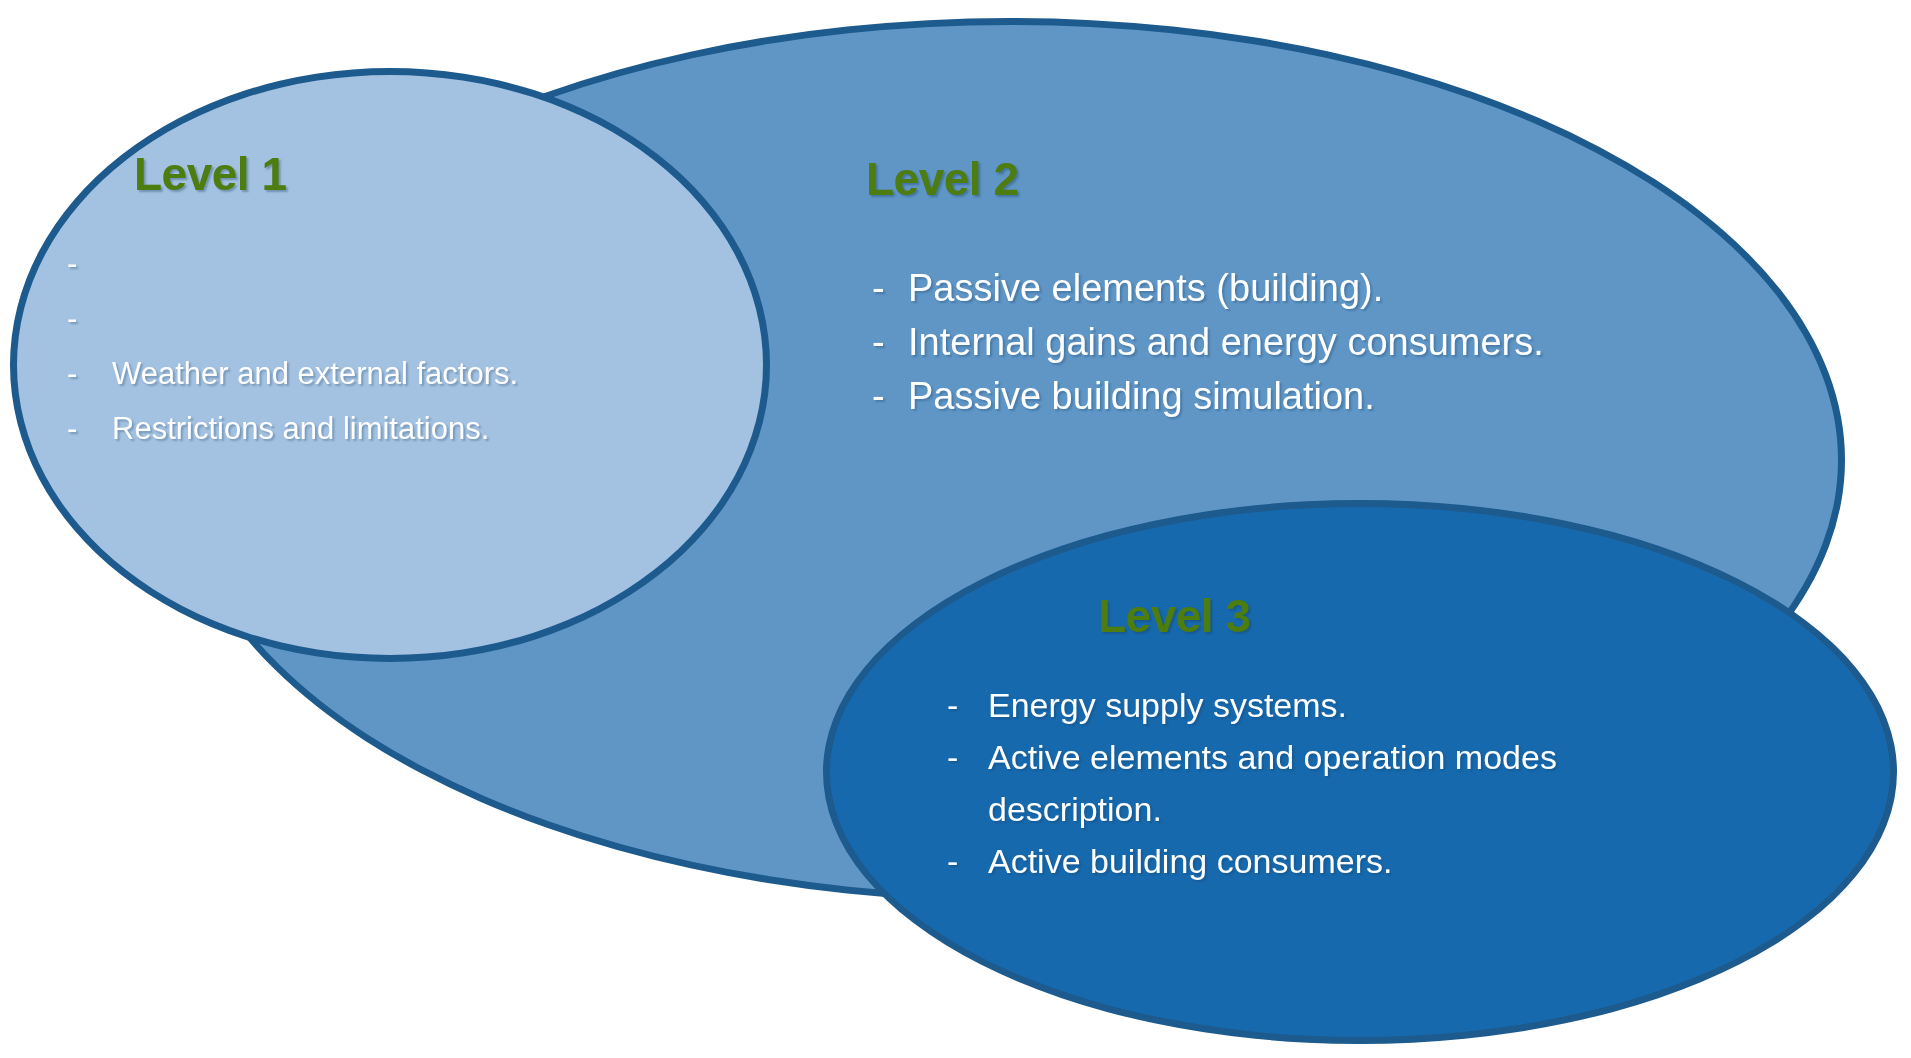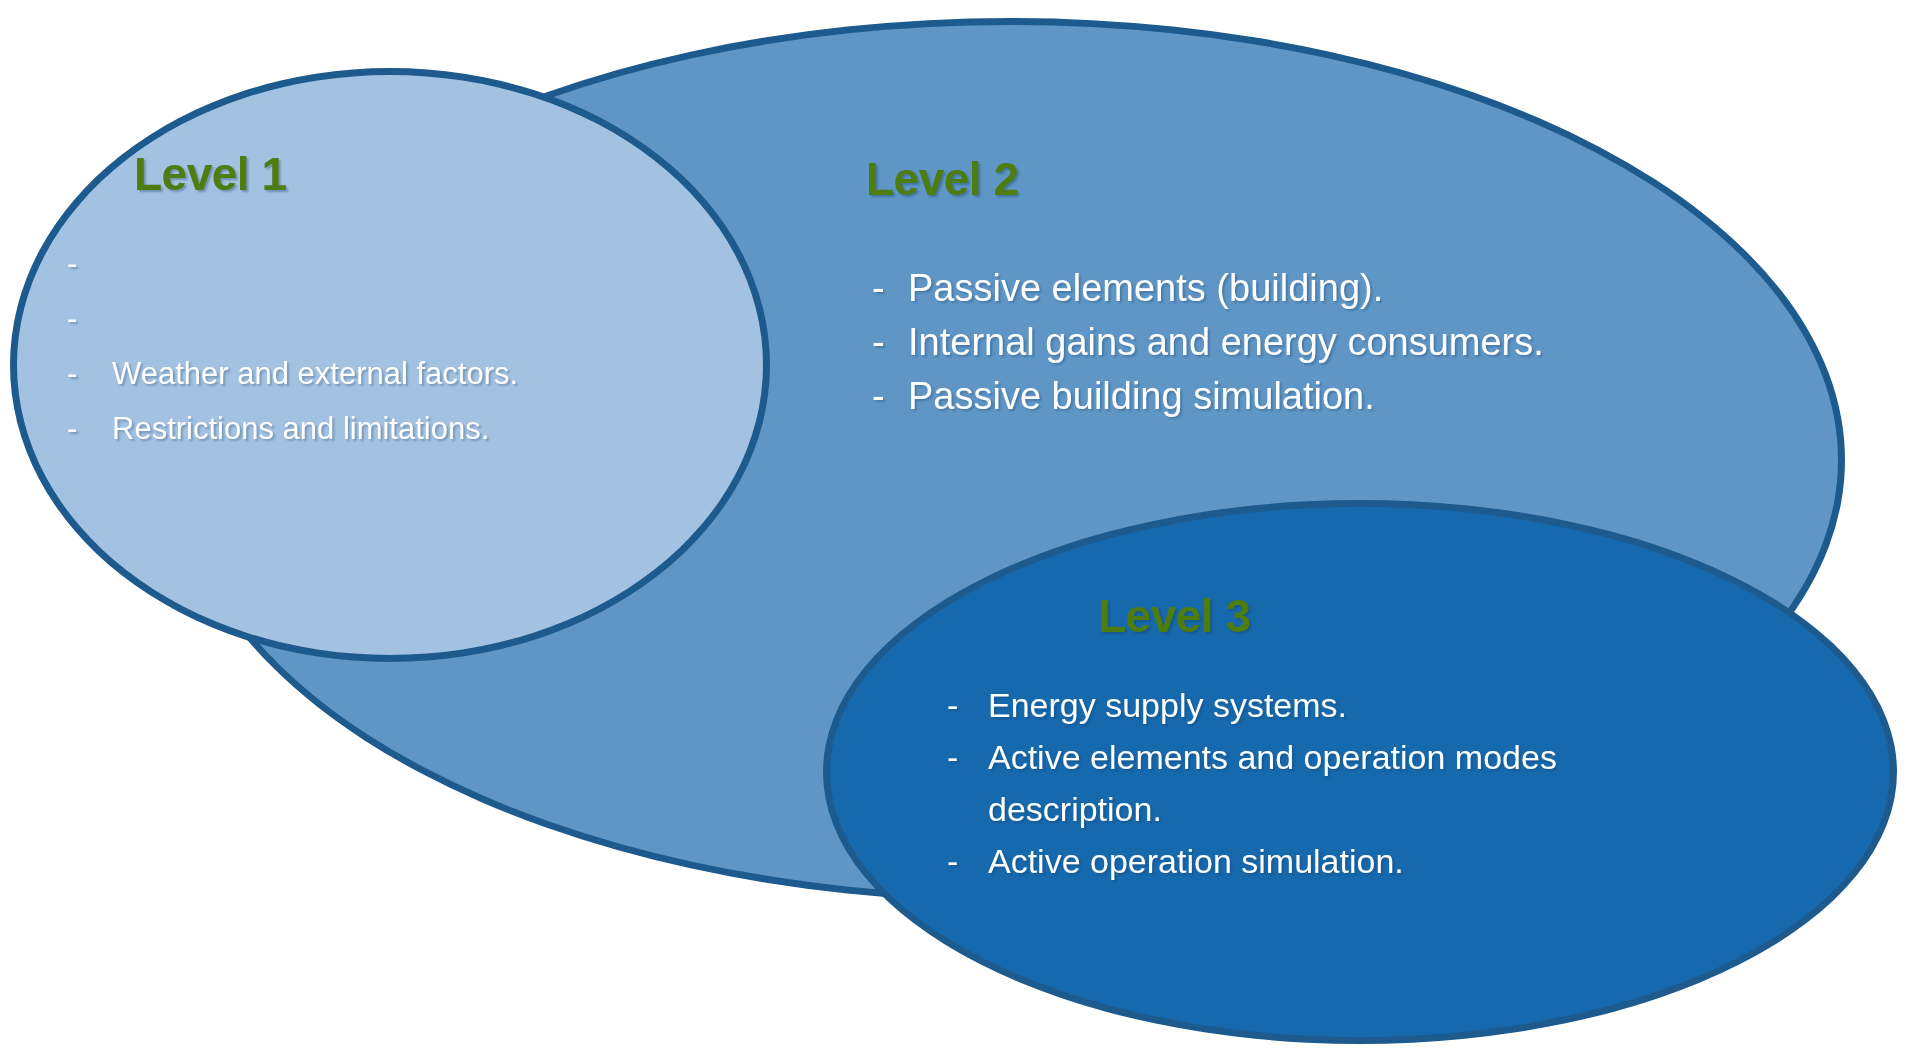--- a/index.html
+++ b/index.html
@@ -116,17 +116,17 @@
     <li>
       <span class="dash">-</span>
       <span class="txt">Energy supply systems.</span>
     </li>
     <li>
       <span class="dash">-</span>
       <span class="txt wraptext">Active elements and operation modes description.</span>
     </li>
     <li>
       <span class="dash">-</span>
-      <span class="txt">Active operation simulation.</span>
+      <span class="txt">Active building consumers.</span>
     </li>
   </ul>
 
 </div>
 
 </body></html>

